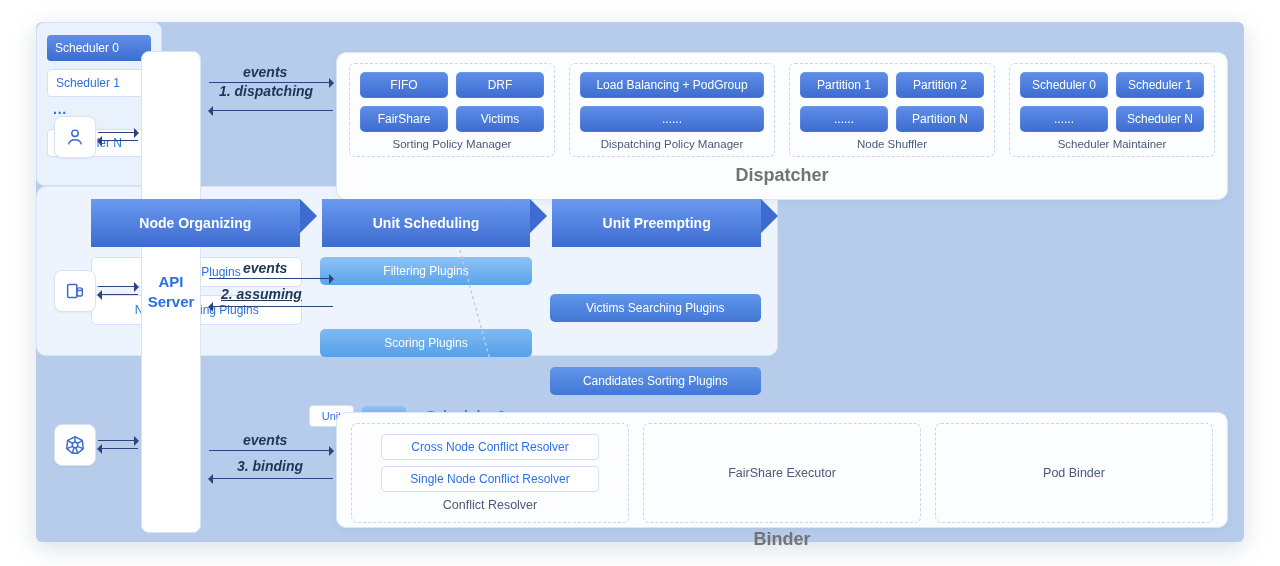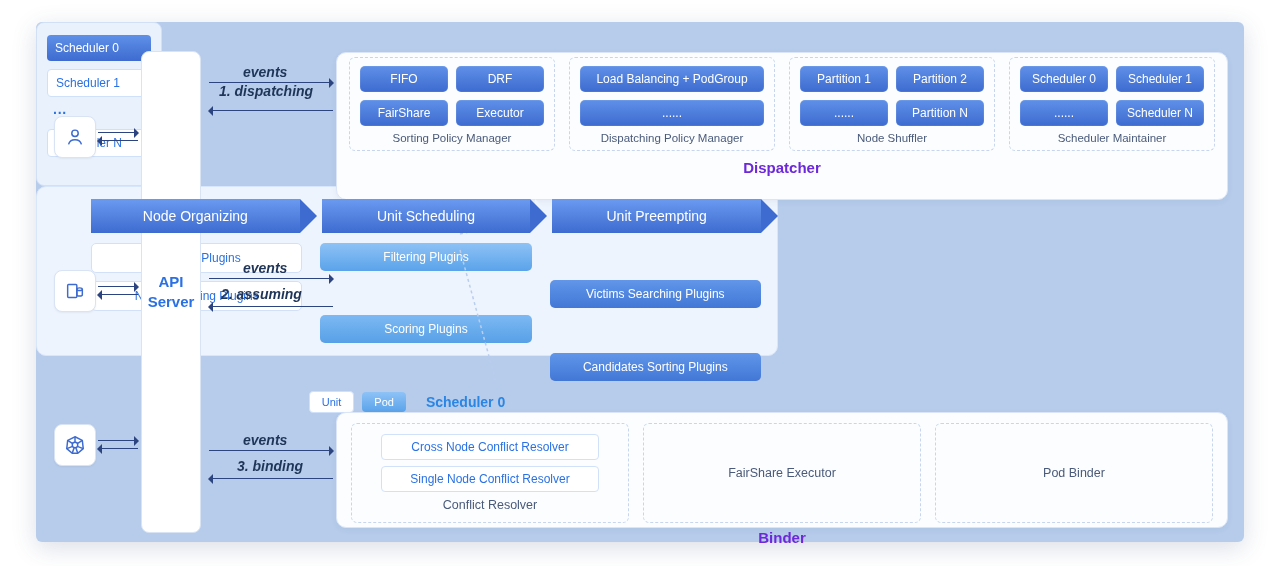--- a/index.html
+++ b/index.html
@@ -53,45 +53,45 @@
   .link-pair .arrow { position: absolute; height: 1px; background: #2c4480; width: 124px; }
   .link-pair .arrow::after { content:""; position:absolute; top:-4px; border:5px solid transparent; }
   .link-pair .arrow.r::after { right:-6px; border-left-color:#2c4480; }
   .link-pair .arrow.l::after { left:-6px; border-right-color:#2c4480; }
 
   
   .panel {
     position: absolute; background: #fbfdff; border: 1px solid #dae6f8; border-radius: 10px;
     box-shadow: 0 2px 6px rgba(30,60,110,.06);
   }
-  .panel-title { color: #6d28d9; font-weight: 700; font-size: 15px; text-align: center; }
-
-  
-  #dispatcher { left: 300px; top: 30px; width: 892px; height: 148px; padding: 4px 12px; }
+  .panel-title { color: #737373; font-weight: 700; font-size: 18px; text-align: center; }
+
+  
+  #dispatcher { left: 300px; top: 30px; width: 892px; height: 148px; padding: 10px 12px; }
   #dispatcher .row { display: flex; gap: 14px; }
   .subbox { flex: 1; border: 1px dashed #c7d6ee; border-radius: 6px; padding: 8px 10px 6px; background: #fbfdff; }
   .subbox .grid { display: grid; grid-template-columns: 1fr 1fr; gap: 8px; margin-bottom: 6px; }
   .sub-title { font-size: 11.5px; color: #4a5a7a; text-align: center; margin-top: 2px; }
   .pill {
     background: linear-gradient(180deg,#5f90e8,#3d6bd0);
     color: #fff; font-size: 12px; text-align: center; border-radius: 5px;
     padding: 6px 8px; white-space: nowrap; box-shadow: inset 0 0 0 1px rgba(255,255,255,.08);
   }
   .pill.full { grid-column: 1 / span 2; }
   #dispatcher .panel-title { margin-top: 8px; }
 
   
   #sched-list { left: 300px; top: 200px; width: 126px; height: 164px; background:#e9f1fd; border-radius:8px; border:1px solid #d1e0f7; padding:12px 10px; display:flex; flex-direction:column; gap:8px; }
   #sched-list .item { font-size: 12px; color:#fff; background:linear-gradient(180deg,#5f90e8,#3d6bd0); border-radius:4px; padding:6px 8px; text-align:left; }
   #sched-list .item.ghost { background:#fff; color:#2a71e4; border:1px solid #cfe0fb; }
   #sched-list .ellipsis { color:#2a71e4; font-weight:700; padding-left:6px; font-size:14px; }
 
   #sched0 { left: 450px; top: 200px; width: 742px; height: 170px; padding: 12px 14px; background:#eef4fd; border:1px solid #d8e6fb; border-radius:10px; }
   .arrow-steps { display:flex; gap:0; margin-bottom: 10px; margin-left: 40px; width: 670px; }
-  .step { position:relative; flex:1; height:34px; background:linear-gradient(180deg,#6a9af0,#3d6bd0); color:#fff; font-size:14px; font-weight:400; display:flex; align-items:center; justify-content:center; }
+  .step { position:relative; flex:1; height:48px; background:linear-gradient(180deg,#6a9af0,#3d6bd0); color:#fff; font-size:14px; font-weight:700; display:flex; align-items:center; justify-content:center; }
   .step::after { content:""; position:absolute; right:-17px; top:0; border-top:17px solid transparent; border-bottom:17px solid transparent; border-left:17px solid #3d6bd0; z-index:1; }
   .step + .step { margin-left: 22px; }
   .step + .step::before { content:""; position:absolute; left:-17px; top:0; border-top:17px solid transparent; border-bottom:17px solid transparent; border-left:17px solid #eef4fd; }
 
   .plugin-cols { display:flex; gap:18px; margin-left: 40px; width: 670px; }
   .plugin-col { flex:1; display:flex; flex-direction:column; gap:8px; }
   .plugin { font-size:12px; text-align:center; border-radius:5px; padding:7px 8px; }
   .plugin.light { background:#fff; color:#2a71e4; border:1px solid #d2e1fa; }
   .plugin.mid { background:linear-gradient(180deg,#8ec2f6,#5aa3ea); color:#fff; }
   .plugin.mid2 { background:linear-gradient(180deg,#7db9f3,#57a0e7); color:#fff;margin-top:36px; }
@@ -171,38 +171,38 @@
     <span class="lbl" style="top:-18px;">events</span>
     <div class="arrow r" style="top:0;"></div>
     <div class="arrow l" style="top:28px;"></div>
     <span class="lbl" style="top:1px; left:10px;">1. dispatching</span>
   </div>
 
   <div class="link-pair" style="top:256px;">
     <span class="lbl" style="top:-18px;">events</span>
     <div class="arrow r" style="top:0;"></div>
     <div class="arrow l" style="top:28px;"></div>
-    <span class="lbl" style="top:8px; left:12px;">2. assuming</span>
+    <span class="lbl" style="top:8px; left:12px;text-decoration:underline;">2. assuming</span>
   </div>
 
   <div class="link-pair" style="top:428px;">
     <span class="lbl" style="top:-18px;">events</span>
     <div class="arrow r" style="top:0;"></div>
     <div class="arrow l" style="top:28px;"></div>
     <span class="lbl" style="top:8px; left:28px;">3. binding</span>
   </div>
 
   <div id="dispatcher" class="panel">
     <div class="row">
       <div class="subbox">
         <div class="grid">
           <div class="pill">FIFO</div>
           <div class="pill">DRF</div>
           <div class="pill">FairShare</div>
-          <div class="pill">Executor</div>
+          <div class="pill">Victims</div>
         </div>
         <div class="sub-title">Sorting Policy Manager</div>
       </div>
       <div class="subbox">
         <div class="grid">
           <div class="pill full">Load Balancing + PodGroup</div>
           <div class="pill full">......</div>
         </div>
         <div class="sub-title">Dispatching Policy Manager</div>
       </div>

